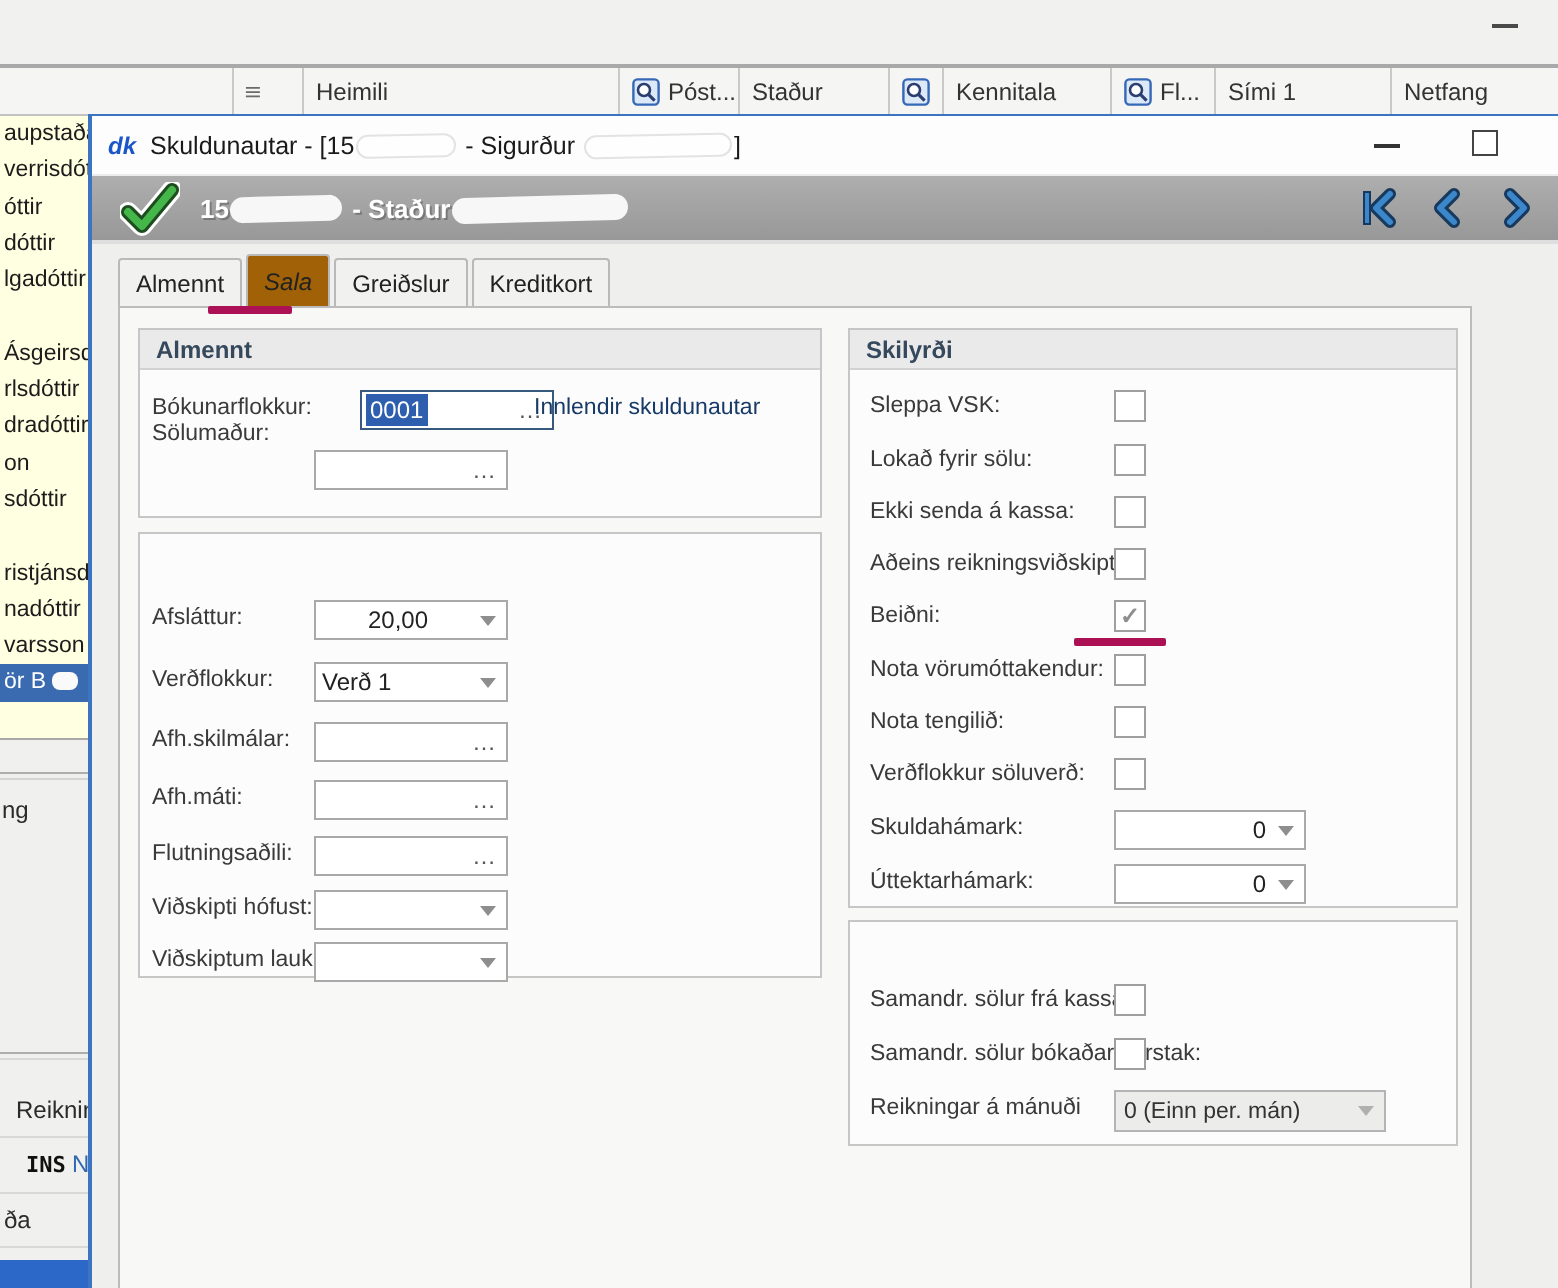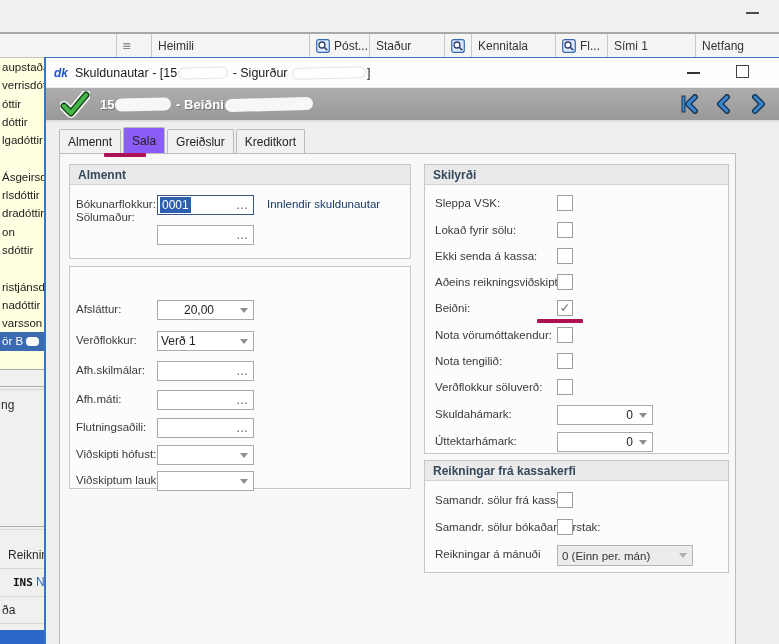--- a/index.html
+++ b/index.html
@@ -54,21 +54,21 @@
   .rb-text { text-shadow:1px 1px 0 rgba(0,0,0,0.25); white-space:nowrap; }
   .rb-blob { display:inline-block; background:#f7f7f7; border-radius:7px; height:13px;
              vertical-align:-2px; transform:rotate(-1.5deg); margin:0 1px; }
   .nav { position:absolute; right:12px; top:6px; display:flex; gap:16px; }
   .nav svg { cursor:pointer; }
 
   .tabs { position:absolute; left:13px; top:70px; height:25px; display:flex; align-items:flex-end; }
   .tab { height:24px; padding:0 8px; display:flex; align-items:center; font-size:12px; color:#222;
          background:#f1f1f0; border:1px solid #b9b9b9; border-bottom:none;
          border-radius:2px 2px 0 0; margin-right:2px; cursor:pointer; white-space:nowrap; }
-  .tab.active { height:26px; background:#8b5cf6; position:relative; z-index:3; }
+  .tab.active { height:26px; background:#a16207; position:relative; z-index:3;font-style:italic; }
   .tab-underline { position:absolute; left:58px; top:95px; width:42px; height:4px;
                    background:#ad1155; z-index:4; border-radius:1px; }
   .cb-underline { position:absolute; left:112px; top:154px; width:46px; height:4px;
                   background:#ad1155; z-index:4; border-radius:1px; }
 
   .tab-page { position:absolute; left:13px; top:95px; width:677px; height:492px;
               background:#f8f8f7; border:1px solid #bcbcbc; border-bottom:none; z-index:1; }
 
   .group { position:absolute; border:1px solid #c6c6c6; background:#fcfcfc; }
   .gtitle { height:20px; background:#eaeaea; border-bottom:1px solid #d2d2d2;
@@ -78,21 +78,21 @@
   .g-skilyrdi   { left:364px; top:10px;  width:305px; height:290px; }
   .g-kassakerfi { left:364px; top:306px; width:305px; height:113px; }
 
   .flabel { position:absolute; left:6px; font-size:11.5px; color:#3a3a3a; white-space:nowrap; }
   .flabel.r { left:10px; }
   .fld { position:absolute; left:87px; width:97px; height:20px; background:#fff;
          border:1px solid #a9a9a9; display:flex; align-items:center; font-size:12px; color:#222;
          cursor:text; }
   .fld .fval { flex:1; padding:0 3px; white-space:nowrap; overflow:hidden; }
   .fld .fval.right { text-align:center; }
-  .fld.focused { border-color:#37597d; }
+  .fld.focused { border-color:#37597d;margin-left:23px; }
   .fld.focused .fval { flex:0 0 auto; background:#2e5fae; color:#fff; margin-left:2px; padding:1px 2px; }
   .fld.focused .spacer { flex:1; }
   .ellipsis { color:#555; font-size:12px; letter-spacing:1px; padding-right:4px; cursor:pointer; }
   .combo-arrow { width:0; height:0; border-left:4px solid transparent; border-right:4px solid transparent;
                  border-top:5px solid #8e8e8e; margin-right:5px; cursor:pointer; }
   .note { position:absolute; left:197px; font-size:11.5px; color:#173a66; white-space:nowrap; }
 
   .cbx { position:absolute; left:132px; width:16px; height:16px; background:#fff;
          border:1px solid #9f9f9f; font-size:12px; font-weight:bold; color:#8f8f8f;
          text-align:center; line-height:14px; cursor:pointer; }
@@ -213,21 +213,21 @@
       <div class="btn-min"></div>
       <div class="btn-max"></div>
     </div>
 
     <div class="recordbar">
       <svg class="check-icon" width="30" height="27" viewBox="0 0 30 27">
         <path d="M4,15 L11,22 L26,4" fill="none" stroke="#ffffff" stroke-width="10" stroke-linecap="round" stroke-linejoin="round"></path>
         <path d="M4,15 L11,22 L26,4" fill="none" stroke="#1e4d20" stroke-width="7" stroke-linecap="round" stroke-linejoin="round"></path>
         <path d="M4,15 L11,22 L26,4" fill="none" stroke="#45b649" stroke-width="4" stroke-linecap="round" stroke-linejoin="round"></path>
       </svg>
-      <span class="rb-text"><span>15</span><span class="rb-blob" style="width:56px"></span><span> - Beiðni</span><span class="rb-blob" style="width:88px"></span></span>
+      <span class="rb-text"><span>15</span><span class="rb-blob" style="width:56px"></span><span> - Staður</span><span class="rb-blob" style="width:88px"></span></span>
       <div class="nav">
         <svg width="18" height="20" viewBox="0 0 18 20">
             <rect x="1" y="2" width="3" height="16" fill="#3c86cc" stroke="#17395c" stroke-width="1"></rect>
             <g transform="translate(2,0)">
               <use href="#chev-l"></use>
             </g>
           </svg>
         <svg width="18" height="20" viewBox="0 0 18 20">
             <use href="#chev-l"></use>
           </svg>
@@ -343,21 +343,20 @@
         </div>
 
         <span class="flabel r" style="top:270px">Úttektarhámark:</span>
         <div class="spin" style="top:267px">
           <span class="fval">0</span>
           <span class="combo-arrow"></span>
         </div>
       </div>
 
       <div class="group g-kassakerfi">
-        <div class="gtitle">Reikningar frá kassakerfi</div>
 
         <span class="flabel r" style="top:33px">Samandr. sölur frá kassa:</span>
         <div class="cbx" style="top:31px"></div>
 
         <span class="flabel r" style="top:60px">Samandr. sölur bókaðar sérstak:</span>
         <div class="cbx" style="top:58px"></div>
 
         <span class="flabel r" style="top:87px">Reikningar á mánuði</span>
         <div class="ddl" style="top:84px">
           <span class="fval">0 (Einn per. mán)</span>

